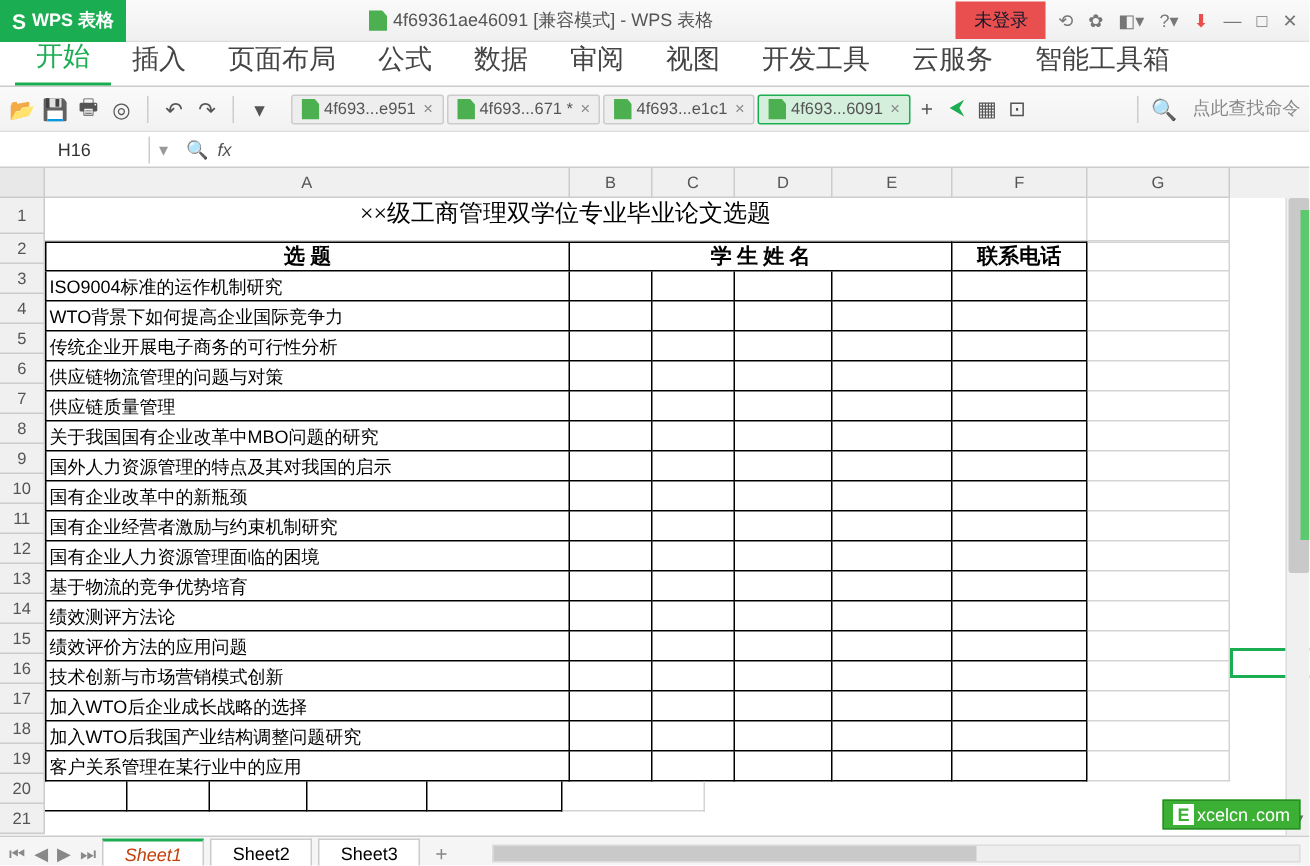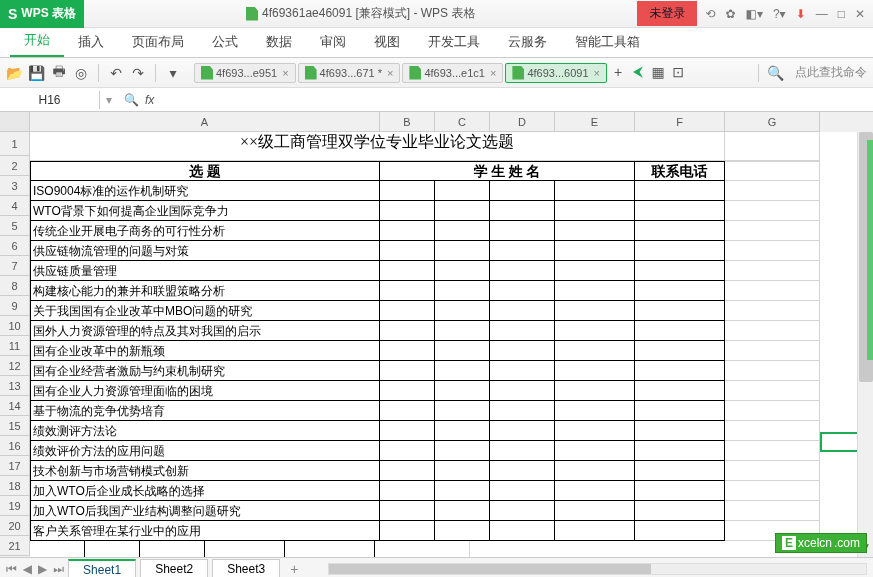--- a/index.html
+++ b/index.html
@@ -10,21 +10,21 @@
 .wps-badge { background: #1aad52; color: #fff; height: 28px; padding: 0 8px; display: flex; align-items: center; font-size: 12px; font-weight: bold; }
 .wps-badge span.s { font-family: sans-serif; font-weight: bold; font-size: 14px; margin-right: 4px; }
 .title-center { flex: 1; text-align: right; color: #555; display: flex; align-items: center; justify-content: center; gap: 4px; }
 .file-icon-sm { width: 12px; height: 14px; background: #4caf50; clip-path: polygon(0 0, 70% 0, 100% 30%, 100% 100%, 0 100%); display: inline-block; }
 .login-btn { background: #e94f4f; color: #0f172a; padding: 4px 12px; font-size: 12px; margin-right: 8px; }
 .title-icons { display: flex; gap: 10px; padding-right: 8px; color: #777; }
 .title-icons span { cursor: pointer; }
 
 
 .menubar { height: 30px; background: #fff; display: flex; align-items: flex-end; border-bottom: 1px solid #ccc; padding-left: 10px; }
-.menubar div { padding: 6px 14px; color: #444; cursor: pointer; font-size: 13px; }
+.menubar div { padding: 6px 14px; color: #444; cursor: pointer; font-size: 18px; }
 .menubar .active { color: #1aad52; border-bottom: 2px solid #1aad52; }
 
 
 .toolbar { height: 30px; background: linear-gradient(#fafafa,#f2f2f2); display: flex; align-items: center; padding: 0 6px; border-bottom: 1px solid #ddd; gap: 4px; }
 .tb-icon { width: 18px; height: 18px; display: inline-flex; align-items: center; justify-content: center; color: #555; cursor: pointer; font-size: 14px; }
 .tb-sep { width: 1px; height: 18px; background: #ccc; margin: 0 4px; }
 .doc-tabs { display: flex; gap: 2px; margin-left: 8px; flex: 1; }
 .doc-tab { display: flex; align-items: center; gap: 3px; padding: 2px 6px; background: #eee; border: 1px solid #ccc; border-radius: 2px; font-size: 11px; color: #555; cursor: pointer; }
 .doc-tab.active { background: #d4f0dc; border-color: #1aad52; }
 .doc-tab .x { color: #888; margin-left: 2px; }
@@ -80,21 +80,21 @@
 .vscroll .thumb { position: absolute; top: 0; width: 14px; left: 1px; height: 250px; background: #c9c9c9; border-radius: 2px; }
 .vscroll .arrow { position: absolute; width: 16px; height: 16px; text-align: center; color: #666; font-size: 10px; }
 
 
 .right-strip { position: absolute; right: 0; top: 140px; width: 6px; height: 220px; background: #5cc96f; }
 
 
 .sheet-tabs { height: 22px; background: #f5f5f5; display: flex; align-items: center; border-top: 1px solid #ccc; padding: 0 6px; gap: 4px; }
 .nav-arrows { display: flex; gap: 6px; color: #888; }
 .stab { padding: 2px 14px; background: #fff; border: 1px solid #ccc; border-bottom: none; font-size: 12px; cursor: pointer; }
-.stab.active { color: #0c4a6e; border-top: 2px solid #1aad52; }
+.stab.active { color: #c2410c; border-top: 2px solid #1aad52; font-style: italic; }
 .stab-plus { color: #888; padding: 0 6px; font-size: 14px; }
 .hscroll { flex: 1; margin-left: 20px; height: 12px; background: #eee; position: relative; border: 1px solid #ddd; }
 .hscroll .hthumb { position: absolute; left: 0; width: 60%; height: 100%; background: #c9c9c9; }
 .excelcn { position: absolute; right: 6px; bottom: 24px; background: #3cb034; color: #fff; padding: 2px 6px; font-size: 12px; border: 1px solid #2a8c26; display: flex; align-items: center; gap: 2px; }
 .excelcn .E { background: #fff; color: #3cb034; padding: 0 3px; font-weight: bold; }
 </style>
 </head>
 <body>
 
 <div class="titlebar">
@@ -270,29 +270,20 @@
         <div class="row data-row">
    <div class="cell cA first">供应链质量管理</div>
    <div class="cell cB"></div>
    <div class="cell cC"></div>
    <div class="cell cD"></div>
    <div class="cell cE"></div>
    <div class="cell cF"></div>
    <div class="cell cG" style="border-right:1px solid #d4d4d4;border-bottom:1px solid #d4d4d4"></div>
         </div>
         <div class="row data-row">
-   <div class="cell cA first">构建核心能力的兼并和联盟策略分析</div>
-   <div class="cell cB"></div>
-   <div class="cell cC"></div>
-   <div class="cell cD"></div>
-   <div class="cell cE"></div>
-   <div class="cell cF"></div>
-   <div class="cell cG" style="border-right:1px solid #d4d4d4;border-bottom:1px solid #d4d4d4"></div>
-        </div>
-        <div class="row data-row">
    <div class="cell cA first">关于我国国有企业改革中MBO问题的研究</div>
    <div class="cell cB"></div>
    <div class="cell cC"></div>
    <div class="cell cD"></div>
    <div class="cell cE"></div>
    <div class="cell cF"></div>
    <div class="cell cG" style="border-right:1px solid #d4d4d4;border-bottom:1px solid #d4d4d4"></div>
         </div>
         <div class="row data-row">
    <div class="cell cA first">国外人力资源管理的特点及其对我国的启示</div>

